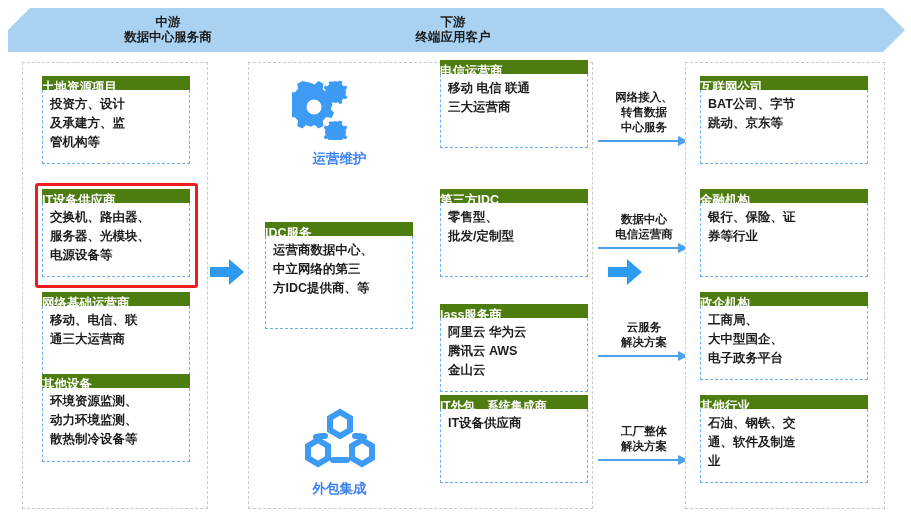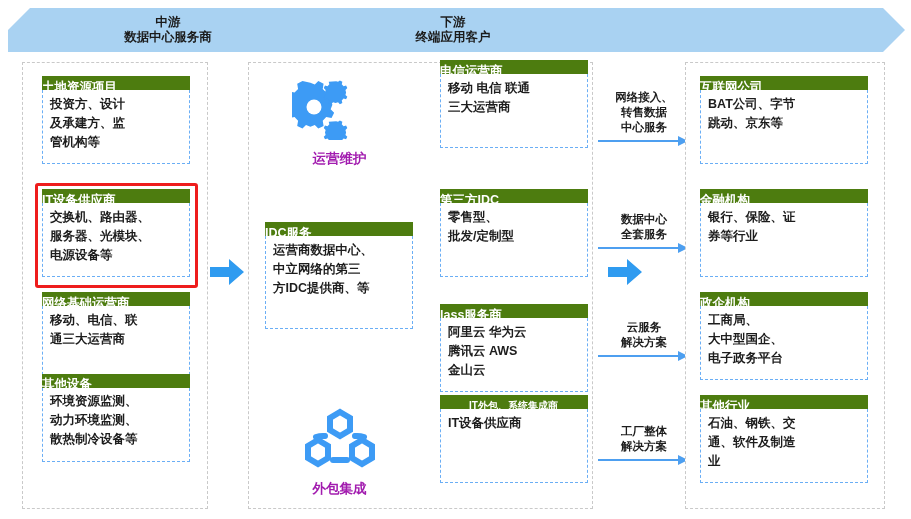--- a/index.html
+++ b/index.html
@@ -51,21 +51,21 @@
     color:#ffffff;
     font-size:12.5px;
     font-weight:bold;
     text-align:left;
     line-height:22px;
     height:14px;
     box-sizing:border-box;
     white-space:nowrap;
     overflow:hidden;
   }
-  .card-head.small{font-size:10px;padding-left:29px;}
+  .card-head.small{font-size:12px;}
   .card-body{
     border:1px dashed #6aaef5;
     border-top:none;
     background:#ffffff;
     box-sizing:border-box;
     padding:5px 7px 4px 7px;
     color:#1d1d1d;
     font-size:12.5px;
     font-weight:bold;
     line-height:19px;
@@ -86,21 +86,21 @@
   #red-box{
     position:absolute;left:35px;top:183px;width:163px;height:105px;
     border:3px solid #ee1c1c;border-radius:3px;
     box-sizing:border-box;
     pointer-events:none;
   }
 
   
   .iconblock{position:absolute;text-align:center;}
   .iconblock .cap{
-    margin-top:6px;color:#a21caf;font-size:13.5px;font-weight:bold;
+    margin-top:6px;color:#3b82f6;font-size:13.5px;font-weight:bold;
   }
   #ib-ops{left:262px;top:78px;width:155px;}
   #ib-out{left:262px;top:408px;width:155px;}
 
   #c-idc{left:265px;top:222px;width:148px;}
   #c-idc .card-body{height:93px;}
 
   
   #c-telco {left:440px;top:60px; width:148px;}
   #c-telco .card-body{height:74px;}
@@ -267,21 +267,21 @@
 转售数据
 中心服务</div>
   <div class="conn-arrow">
     <div class="shaft"></div>
       <div class="head"></div>
   </div>
 </div>
 
 <div class="conn" id="conn-2">
   <div class="conn-label">数据中心
-全套服务</div>
+电信运营商</div>
   <div class="conn-arrow">
     <div class="shaft"></div>
       <div class="head"></div>
   </div>
 </div>
 
 <div class="block-arrow" id="ba-right">
   <svg width="34" height="28" viewBox="0 0 34 28">
     <polygon points="0,9 19,9 19,1 34,14 19,27 19,19 0,19" fill="#2f9bf0"></polygon>
   </svg>

